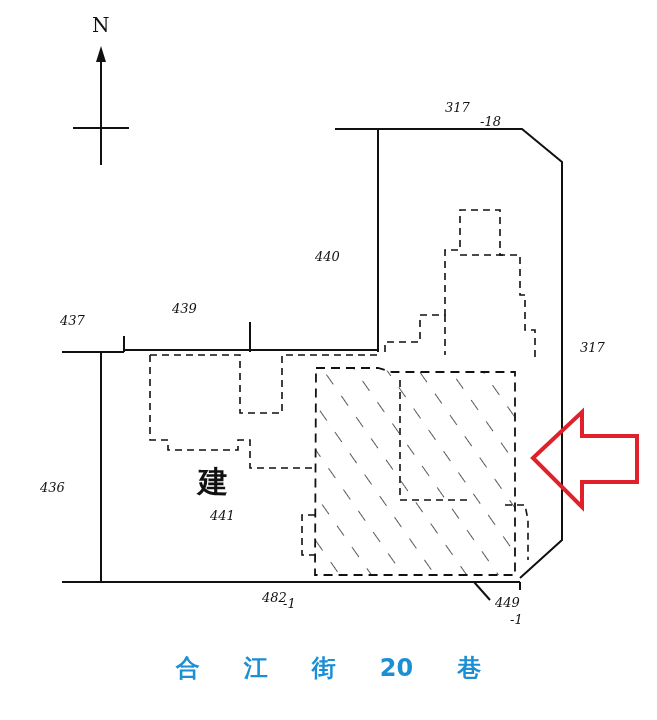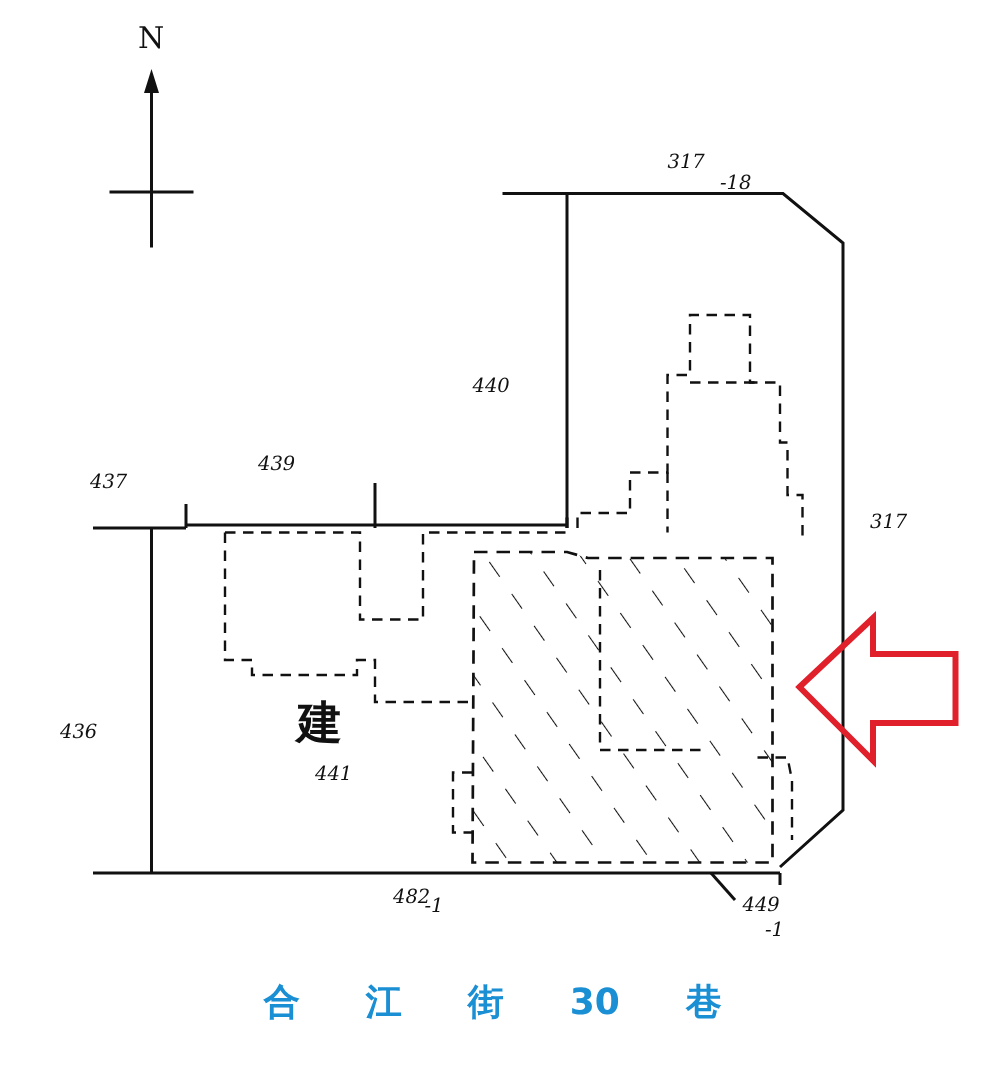--- a/index.html
+++ b/index.html
@@ -84,15 +84,15 @@
 
   <text x="198" y="492" font-size="30" font-family="DejaVu Serif, serif" font-weight="bold" fill="#111">建</text>
 
   <polygon points="533,458 582,412 582,436 637,436 637,482 582,482 582,507" fill="none" stroke="#e0202a" stroke-width="4" stroke-linejoin="miter"></polygon>
 </svg>
 
 <div class="caption">
   <span>合</span>
   <span>江</span>
   <span>街</span>
-  <span>30</span>
+  <span>20</span>
   <span>巷</span>
 </div>
 
 </body></html>

